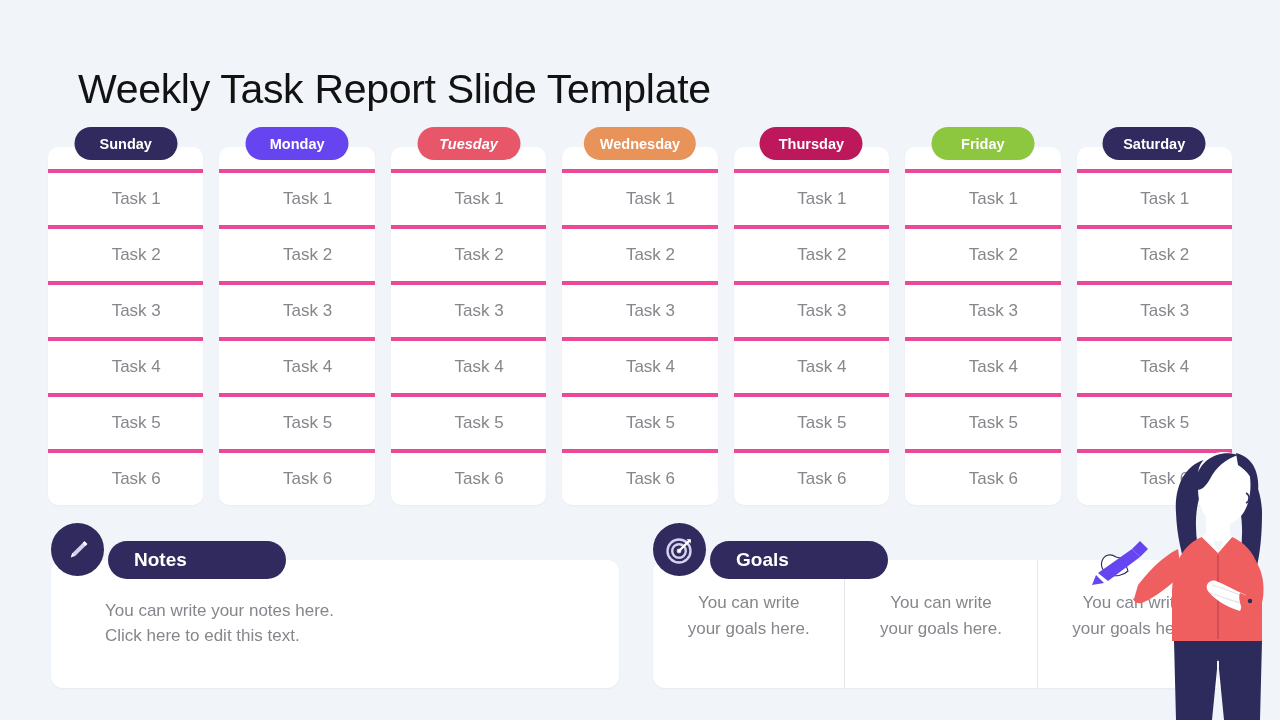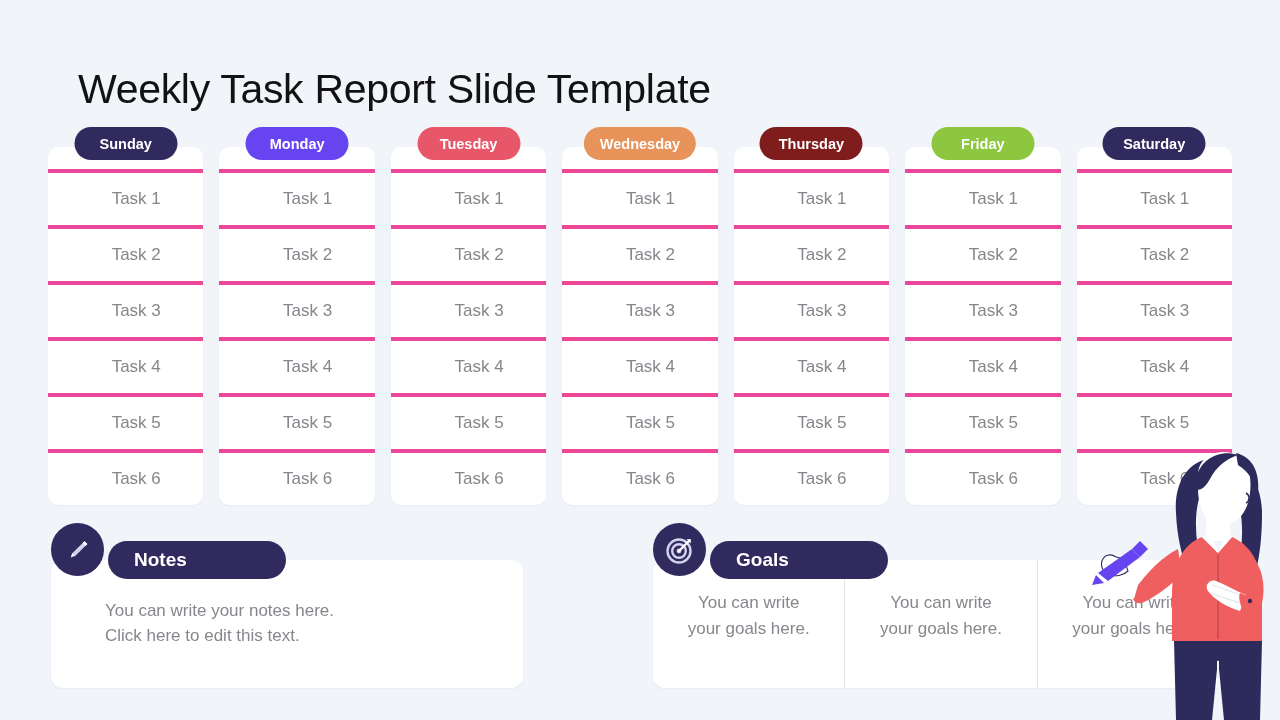--- a/index.html
+++ b/index.html
@@ -77,21 +77,21 @@
     border-top: 4px solid #ec4899;
     padding-left: 21px;
   }
   .task-cell:first-of-type { border-top: none; }
 
   
   .notes-block {
     position: absolute;
     left: 51px;
     top: 560px;
-    width: 472px;
+    width: 568px;
   }
 
   .goals-block {
     position: absolute;
     left: 653px;
     top: 560px;
     width: 576px;
   }
 
   .panel-body {
@@ -192,39 +192,39 @@
     <div class="day-column">
       <div class="day-pill" style="background: rgb(102, 69, 240);">Monday</div>
       <div class="task-cell">Task 1</div>
       <div class="task-cell">Task 2</div>
       <div class="task-cell">Task 3</div>
       <div class="task-cell">Task 4</div>
       <div class="task-cell">Task 5</div>
       <div class="task-cell">Task 6</div>
     </div>
     <div class="day-column">
-      <div class="day-pill" style="background: rgb(232, 86, 106);">Tuesday</div>
+      <div class="day-pill" style="background: rgb(232, 86, 106); font-style: italic;">Tuesday</div>
       <div class="task-cell">Task 1</div>
       <div class="task-cell">Task 2</div>
       <div class="task-cell">Task 3</div>
       <div class="task-cell">Task 4</div>
       <div class="task-cell">Task 5</div>
       <div class="task-cell">Task 6</div>
     </div>
     <div class="day-column">
       <div class="day-pill" style="background: rgb(232, 147, 90);">Wednesday</div>
       <div class="task-cell">Task 1</div>
       <div class="task-cell">Task 2</div>
       <div class="task-cell">Task 3</div>
       <div class="task-cell">Task 4</div>
       <div class="task-cell">Task 5</div>
       <div class="task-cell">Task 6</div>
     </div>
     <div class="day-column">
-      <div class="day-pill" style="background: #7f1d1d;">Thursday</div>
+      <div class="day-pill" style="background: #be185d;">Thursday</div>
       <div class="task-cell">Task 1</div>
       <div class="task-cell">Task 2</div>
       <div class="task-cell">Task 3</div>
       <div class="task-cell">Task 4</div>
       <div class="task-cell">Task 5</div>
       <div class="task-cell">Task 6</div>
     </div>
     <div class="day-column">
       <div class="day-pill" style="background: rgb(141, 198, 63);">Friday</div>
       <div class="task-cell">Task 1</div>

